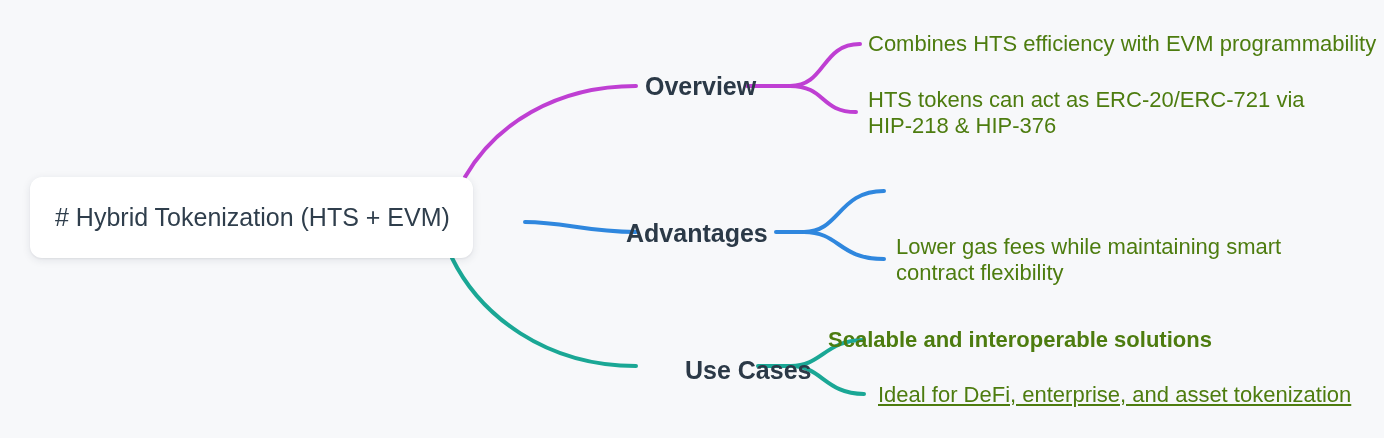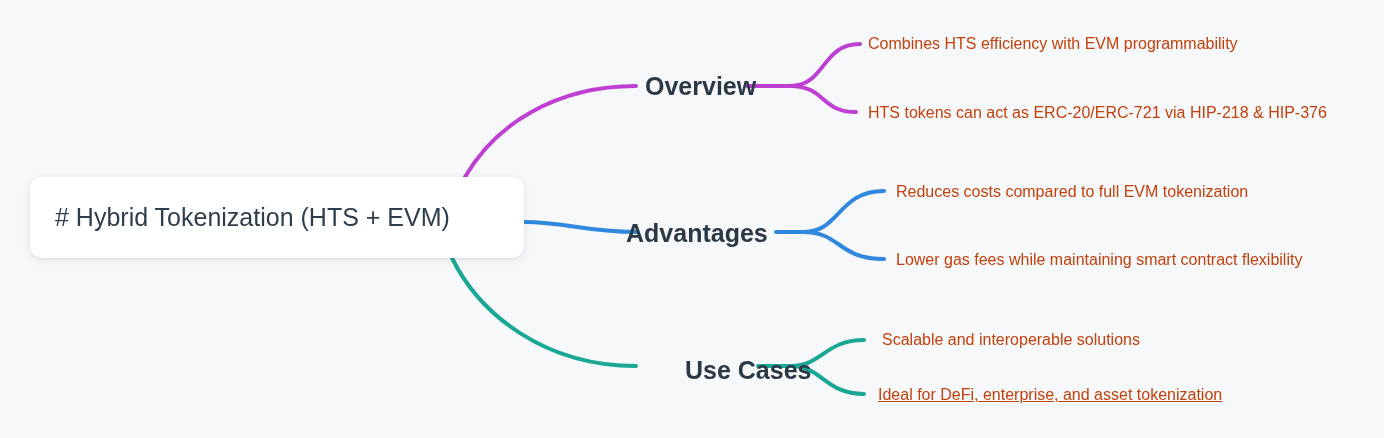--- a/index.html
+++ b/index.html
@@ -26,21 +26,21 @@
   }
   .edges path {
     fill: none;
     stroke-width: 4;
     stroke-linecap: round;
   }
   .root-node {
     position: absolute;
     left: 30px;
     top: 177px;
-    width: 494px;
+    width: 443px;
     height: 81px;
     background: #ffffff;
     border-radius: 12px;
     box-shadow: 0 2px 8px rgba(30, 40, 60, 0.10), 0 1px 2px rgba(30, 40, 60, 0.06);
     display: flex;
     align-items: center;
     box-sizing: border-box;
     padding-left: 25px;
     font-size: 25px;
     color: #2f3e4c;
@@ -50,33 +50,33 @@
     position: absolute;
     transform: translateY(-50%);
     font-size: 25px;
     font-weight: 700;
     color: #2b3947;
     white-space: nowrap;
   }
   .leaf-label {
     position: absolute;
     transform: translateY(-50%);
-    font-size: 16px;
+    font-size: 22px;
     line-height: 26px;
-    color: #c2410c;
+    color: #4d7c0f;
   }
   .nowrap { white-space: nowrap; }
   #b-overview   { left: 645px; top: 86px; }
   #b-advantages { left: 626px; top: 233px; }
   #b-usecases   { left: 645px; top: 370px; margin-left: 40px; }
   #l-ov-1 { left: 868px; top: 44px; }
   #l-ov-2 { left: 868px; top: 113px; width: 460px; }
   #l-ad-1 { left: 896px; top: 192px; }
   #l-ad-2 { left: 896px; top: 260px; width: 420px; }
-  #l-uc-1 { left: 882px; top: 340px; }
+  #l-uc-1 { left: 828px; top: 340px; font-weight: bold; }
   #l-uc-2 { left: 878px; top: 395px; text-decoration: underline; }
 </style>
 </head>
 <body>
 
 <div class="canvas">
 
   <svg class="edges" width="1384" height="438" viewBox="0 0 1384 438">
 
     <path d="M 465 177 C 495 125, 555 86, 636 86" stroke="#bf3fd3"></path>
@@ -99,19 +99,18 @@
     <span># Hybrid Tokenization (HTS + EVM)</span>
   </div>
 
   <div id="b-overview" class="branch-label">Overview</div>
   <div id="b-advantages" class="branch-label">Advantages</div>
   <div id="b-usecases" class="branch-label">Use Cases</div>
 
   <div id="l-ov-1" class="leaf-label nowrap">Combines HTS efficiency with EVM programmability</div>
   <div id="l-ov-2" class="leaf-label">HTS tokens can act as ERC-20/ERC-721 via HIP-218 &amp; HIP-376</div>
 
-  <div id="l-ad-1" class="leaf-label nowrap">Reduces costs compared to full EVM tokenization</div>
   <div id="l-ad-2" class="leaf-label">Lower gas fees while maintaining smart contract flexibility</div>
 
   <div id="l-uc-1" class="leaf-label nowrap">Scalable and interoperable solutions</div>
   <div id="l-uc-2" class="leaf-label nowrap">Ideal for DeFi, enterprise, and asset tokenization</div>
 
 </div>
 
 </body></html>

